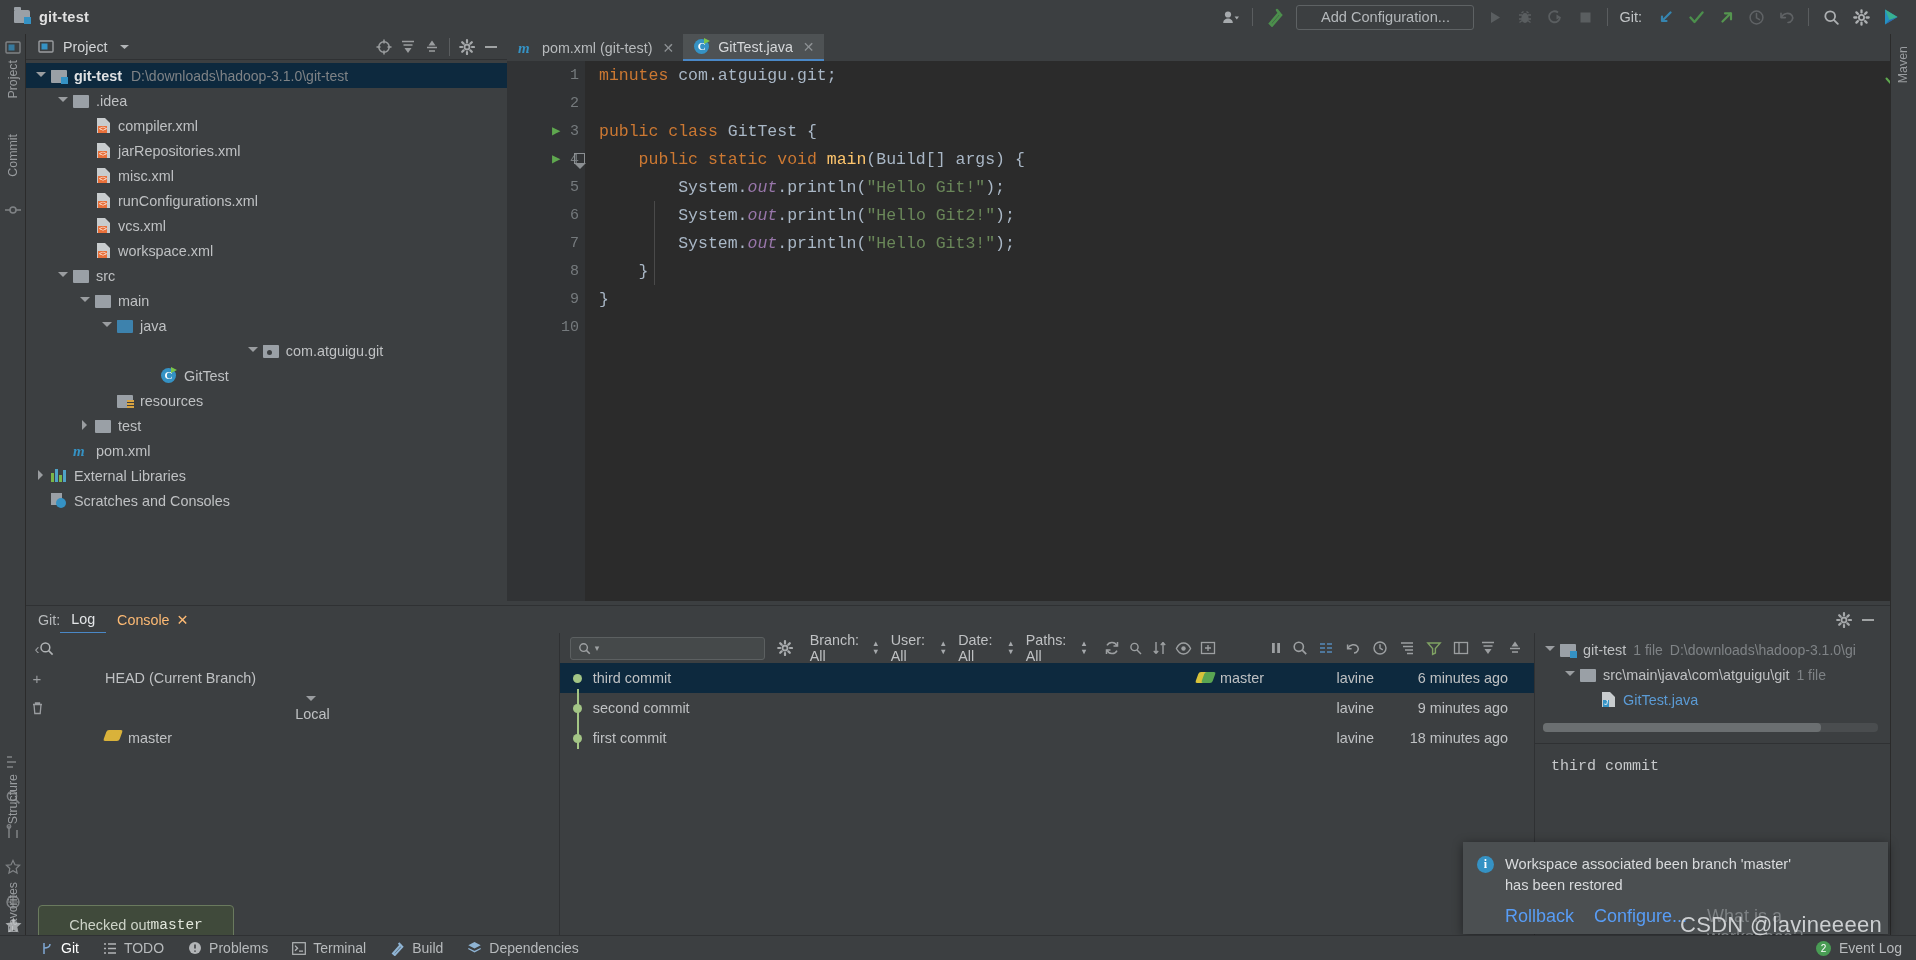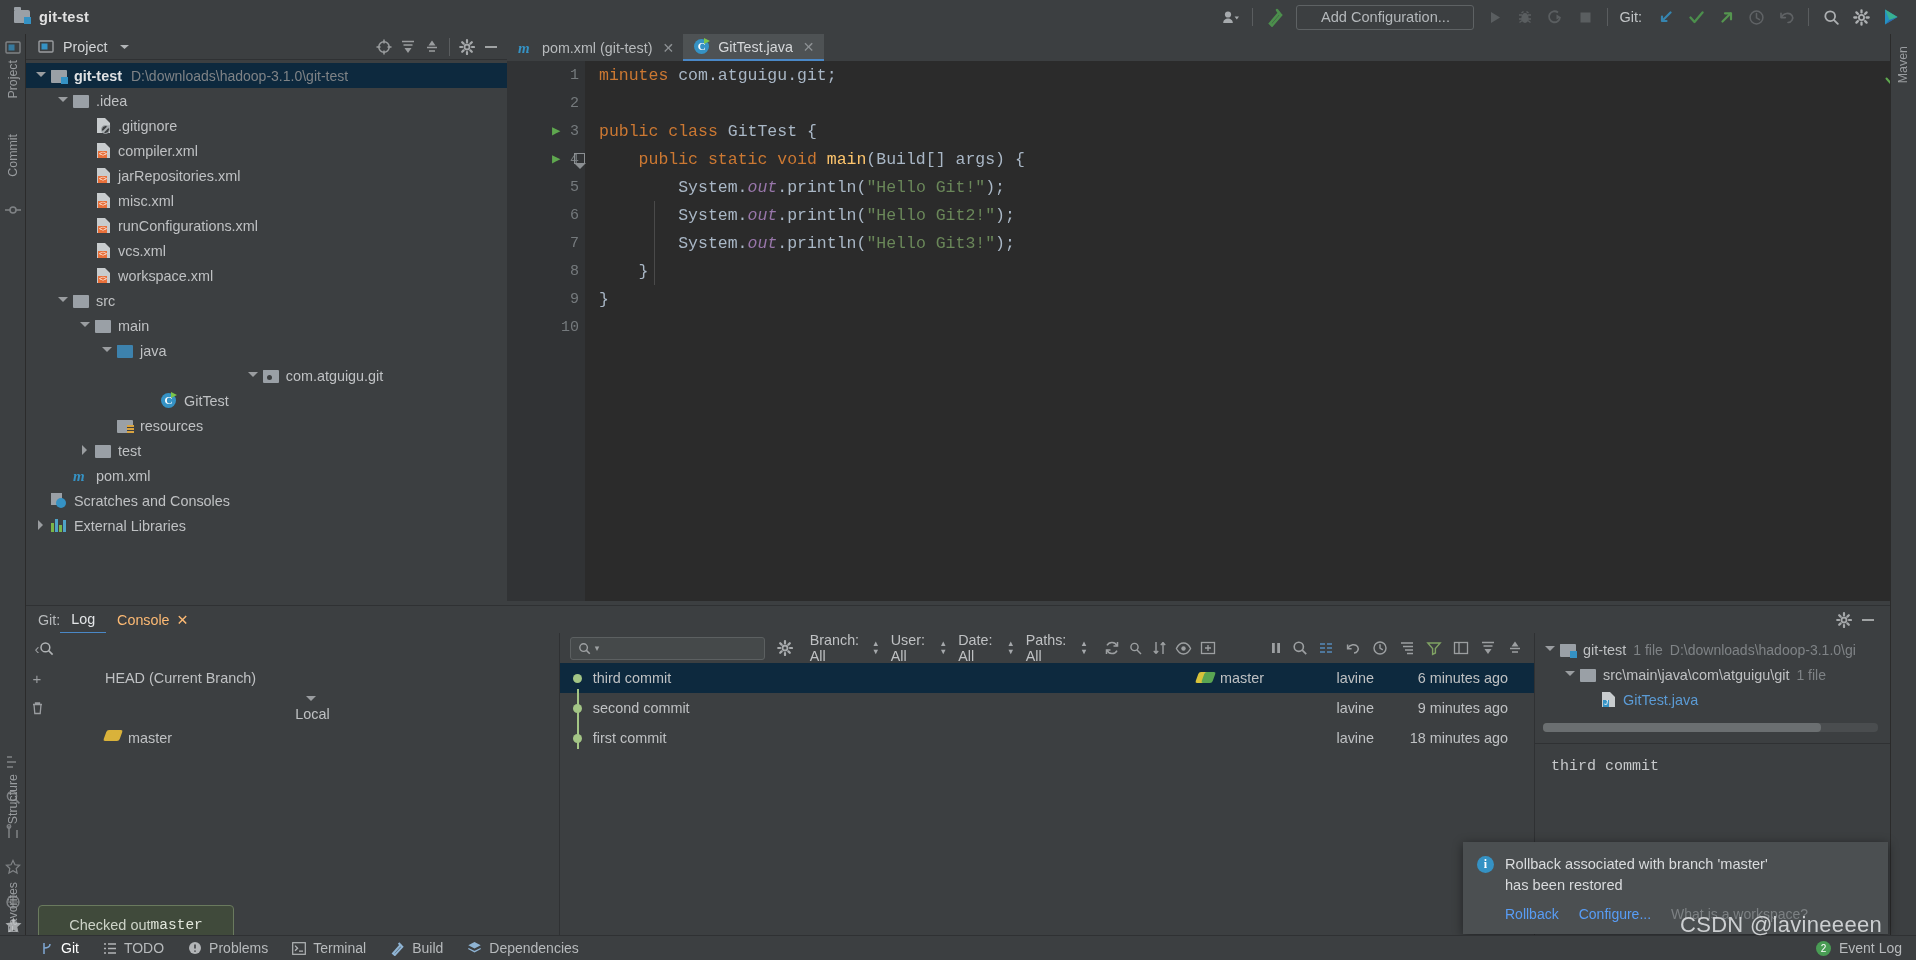--- a/index.html
+++ b/index.html
@@ -195,21 +195,21 @@
   .balloon {
     position: absolute; left: 1463px; top: 842px; width: 425px; height: 92px;
     background: #4b4f51; box-shadow: 0 2px 10px rgba(0,0,0,.45); padding: 12px 14px 0 14px;
   }
   .balloon .info {
     position:absolute; left:14px; top:14px; width:17px;height:17px;border-radius:50%;
     background:#3592c4; color:#fff; font-size:12px; font-weight:bold; display:flex; align-items:center; justify-content:center;
     font-family:"Liberation Serif",serif;
   }
   .balloon .btxt { margin-left: 28px; font-size: 14.6px; color: #d9dbdd; line-height: 21px; }
-  .balloon .blinks { margin-left: 28px; margin-top: 10px; display:flex; gap: 20px; font-size:14px;}
+  .balloon .blinks { margin-left: 28px; margin-top: 10px; display:flex; gap: 20px; font-size:18px;}
   .lnk { color: #589df6; }
   .lnk.dis { color: #7c8083; }
 
   
   .tooltip {
     position: absolute; left: 38px; top: 905px; width: 196px; height: 40px;
     background: #404a3b; border: 1px solid #6a7a5e; border-radius: 4px;
     display: flex; align-items: center; justify-content: center;
     font-size: 14.5px; color: #cdd3c8;
   }
@@ -458,29 +458,20 @@
         <span class="twist open"></span>
         <span class="ticon">
           <span class="ic-folder" style="position:relative;display:block"></span>
         </span>
         <span class="tlabel">.idea</span>
       </div>
       <div class="trow" style="padding-left: 52px;">
         <span class="twist "></span>
         <span class="ticon">
           <span class="ic-file" style="position:relative;display:block">
-            <i class="ic-gitign"></i>
-          </span>
-        </span>
-        <span class="tlabel">.gitignore</span>
-      </div>
-      <div class="trow" style="padding-left: 52px;">
-        <span class="twist "></span>
-        <span class="ticon">
-          <span class="ic-file" style="position:relative;display:block">
             <i class="ic-xml">&lt;&gt;</i>
           </span>
         </span>
         <span class="tlabel">compiler.xml</span>
       </div>
       <div class="trow" style="padding-left: 52px;">
         <span class="twist "></span>
         <span class="ticon">
           <span class="ic-file" style="position:relative;display:block">
             <i class="ic-xml">&lt;&gt;</i>
@@ -570,37 +561,37 @@
         <span class="twist closed"></span>
         <span class="ticon">
           <span class="ic-folder" style="position:relative;display:block"></span>
         </span>
         <span class="tlabel">test</span>
       </div>
       <div class="trow" style="padding-left: 30px;">
         <span class="twist "></span>
         <span class="ticon"><span class="ic-m">m</span></span>
         <span class="tlabel">pom.xml</span>
-      </div>
-      <div class="trow" style="padding-left: 8px;">
-        <span class="twist "></span>
-        <span class="ticon"><span class="ic-scratch"><i class="pg"></i><i class="cl"></i></span></span>
-        <span class="tlabel">Scratches and Consoles</span>
       </div>
       <div class="trow" style="padding-left: 8px;">
         <span class="twist closed"></span>
         <span class="ticon">
           <span class="ic-libs">
             <i style="height:9px;background:#7ab648"></i>
             <i style="height:13px;background:#4fa3c7"></i>
             <i style="height:7px;background:#7ab648"></i>
             <i style="height:12px;background:#4fa3c7"></i>
           </span>
         </span>
         <span class="tlabel">External Libraries</span>
+      </div>
+      <div class="trow" style="padding-left: 8px;">
+        <span class="twist "></span>
+        <span class="ticon"><span class="ic-scratch"><i class="pg"></i><i class="cl"></i></span></span>
+        <span class="tlabel">Scratches and Consoles</span>
       </div>
     </div>
 
   <div class="editor-tabs">
       <div class="etab">
         <span class="ticon" style="margin-right: 0px;"><span class="ic-m">m</span></span>
         <span>pom.xml (git-test)</span>
         <span class="x">✕</span>
       </div>
       <div class="etab active">
@@ -943,21 +934,21 @@
               </span>
               <span>master</span>
             </span>
           </div>
       </div>
     </div>
   </div>
 
   <div class="balloon">
     <div class="info">i</div>
-    <div class="btxt">Rollback associated with branch 'master'</div>
+    <div class="btxt">Workspace associated been branch 'master'</div>
     <div class="btxt">has been restored</div>
     <div class="blinks">
       <span class="lnk">Rollback</span>
       <span class="lnk">Configure...</span>
       <span class="lnk dis">What is a workspace?</span>
     </div>
   </div>
 
   <div class="tooltip">
     <span>Checked out </span>

